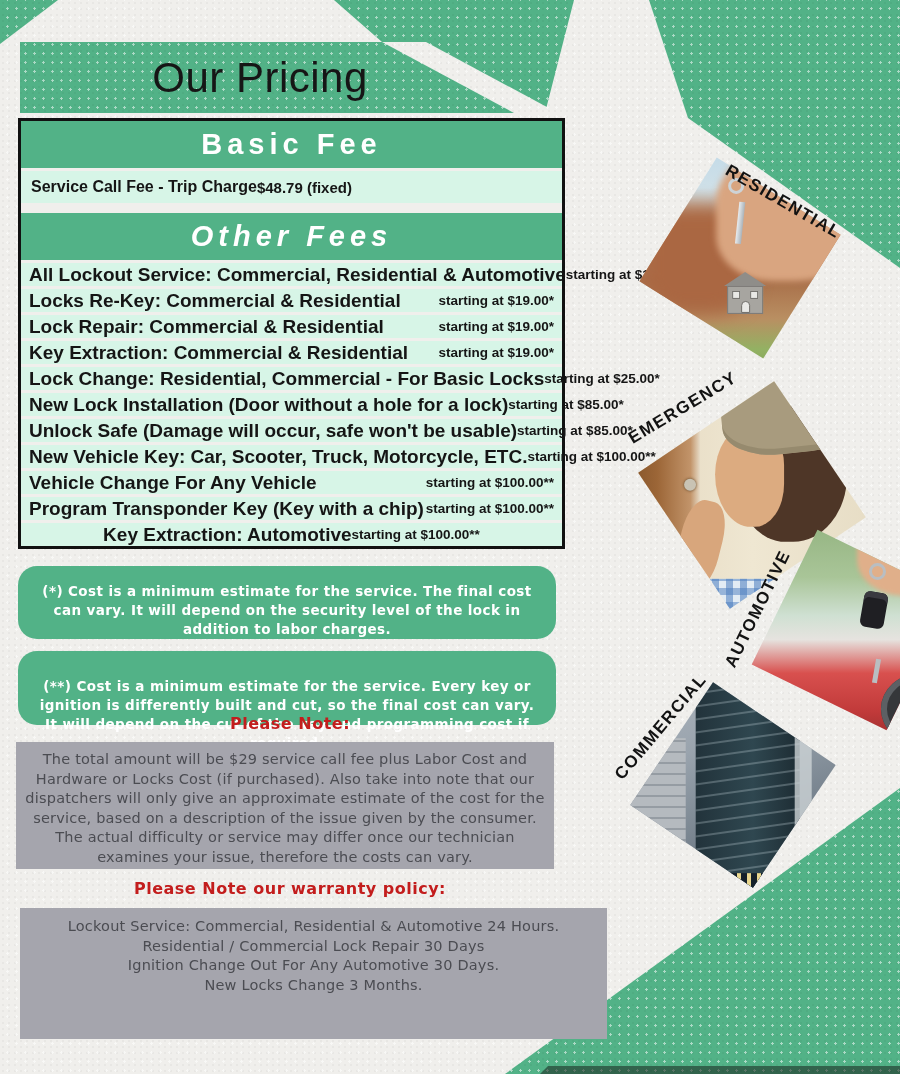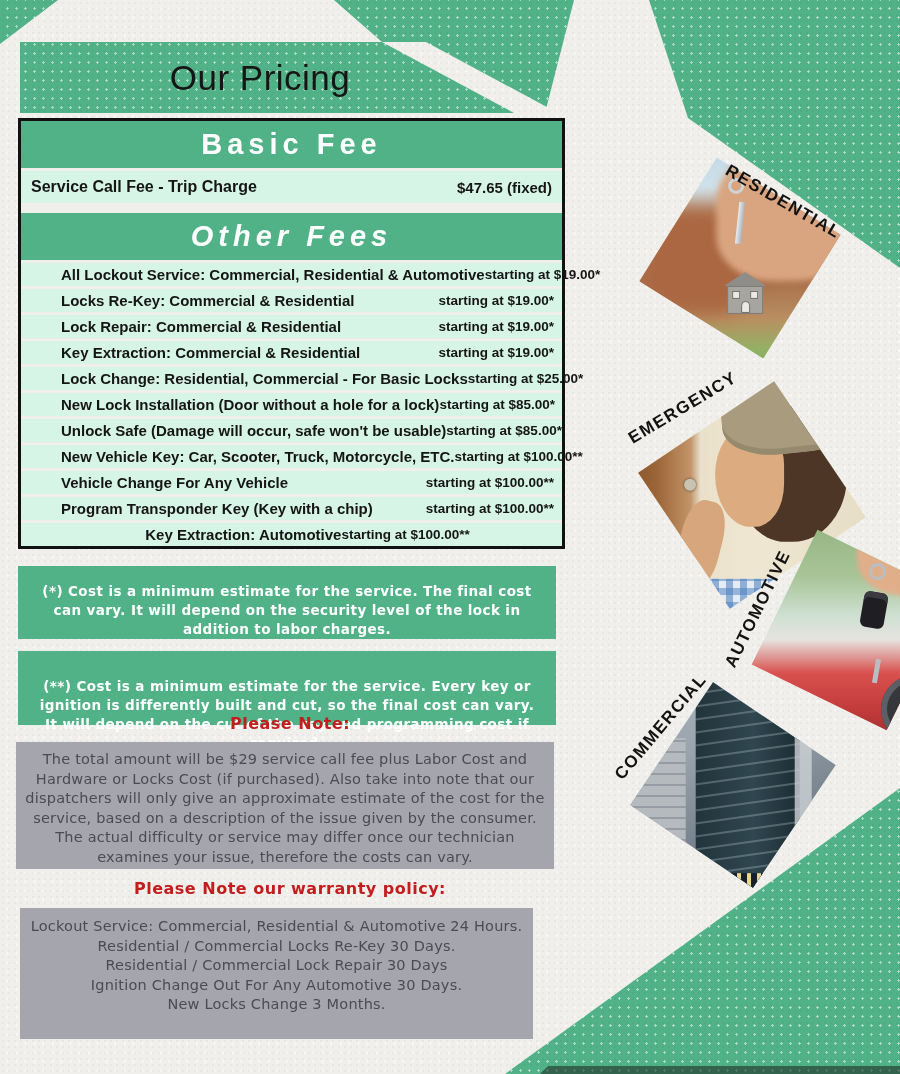--- a/index.html
+++ b/index.html
@@ -34,69 +34,69 @@
   .shape-mass{clip-path:polygon(649px 0, 900px 0, 900px 268px, 688px 118px);}
   .shape-triangle-br{clip-path:polygon(900px 788px, 900px 1074px, 505px 1074px);}
   .stripe-over-banner{position:absolute;inset:0;z-index:0;background:var(--pagebg);
     clip-path:polygon(382px 42px, 426px 42px, 558px 113px, 514px 113px);}
   .shape-bottom-strip{position:absolute;inset:0;z-index:2;background:rgba(23,34,28,.55);
     clip-path:polygon(548px 1066px, 900px 1066px, 900px 1074px, 540px 1074px);}
   
   .page-title{
     position:absolute;z-index:2;left:20px;top:42px;width:480px;height:71px;
     display:flex;align-items:center;justify-content:center;
-    font-size:35px;font-weight:500;letter-spacing:.5px;color:#161616;
+    font-size:42px;font-weight:500;letter-spacing:.5px;color:#161616;
   }
   
   .fee-table{
     position:absolute;z-index:2;left:18px;top:118px;width:547px;
     border:3px solid var(--border);background:var(--pagebg);
   }
   .tbl-header{
     height:47px;background:var(--green);color:var(--white);
     display:flex;align-items:center;justify-content:center;
     font-weight:bold;font-size:29px;letter-spacing:5px;margin-bottom:3px;
   }
   .tbl-header.second{margin-top:10px;font-style:italic;}
   .basic-row{
-    height:32px;background:var(--mint);display:flex;align-items:center;justify-content:space-between;
+    height:32px;background:var(--mint);display:flex;align-items:center;justify-content:flex-start;
     padding:0 10px;margin-bottom:3px;
   }
   .basic-row .lbl{font-size:16px;font-weight:bold;color:var(--dark);}
   .basic-row .prc{font-size:15px;font-weight:bold;color:var(--dark);}
   .fee-row{
     height:23px;background:var(--mint);display:flex;align-items:center;justify-content:space-between;
     padding:0 8px;margin-bottom:3px;
   }
   .fee-row:last-child{margin-bottom:0;justify-content:center;}
-  .fee-row .lbl{font-size:15px;font-weight:bold;color:var(--dark);white-space:nowrap;margin-left:32px;}
+  .fee-row .lbl{font-size:19px;font-weight:bold;color:var(--dark);white-space:nowrap;}
   .fee-row .prc{font-size:13.5px;font-weight:bold;color:var(--dark);white-space:nowrap;}
   
   .greenbox{
     position:absolute;z-index:2;left:18px;width:538px;background:var(--green);
     color:var(--white);text-align:center;
     font-family:"DejaVu Sans",sans-serif;font-size:13.5px;font-weight:bold;letter-spacing:.4px;
-    line-height:19px;padding:16px 14px;
+    line-height:19px;padding:16px 14px;border-radius:19px;
   }
   .greenbox.n1{top:566px;height:73px;}
   .greenbox.n2{top:651px;height:74px;padding-top:26px;}
   .red-heading{
     position:absolute;z-index:2;left:21px;width:538px;text-align:center;
     font-family:"DejaVu Sans",sans-serif;font-weight:bold;font-size:16px;color:var(--red);
     letter-spacing:.5px;
   }
   .red-heading.h1{top:714px;}
   .red-heading.h2{top:879px;}
   .graybox{
     position:absolute;z-index:2;background:var(--graybox);color:var(--graytext);
     font-family:"DejaVu Sans",sans-serif;font-size:14.5px;font-weight:500;letter-spacing:.2px;
     text-align:center;line-height:19.5px;
   }
   .graybox.g1{left:16px;top:742px;width:538px;height:127px;padding:8px 6px;}
-  .graybox.g2{left:20px;top:908px;width:513px;height:131px;padding:9px 4px;}
+  .graybox.g2{left:20px;top:908px;width:587px;height:131px;padding:9px 4px;}
   
   .diamond{position:absolute;z-index:2;overflow:hidden;}
   .diamond .ph{position:absolute;inset:-30%;}
   .d-res{left:667px;top:185px;width:146px;height:146px;transform:rotate(32deg);}
   .d-res .ph{transform:rotate(-32deg);}
   .d-emg{left:670px;top:413px;width:164px;height:164px;transform:rotate(-34deg);}
   .d-emg .ph{transform:rotate(34deg);}
   .d-aut{left:777px;top:555px;width:150px;height:150px;transform:rotate(26deg);}
   .d-aut .ph{transform:rotate(-26deg);}
   .d-com{left:659px;top:711px;width:148px;height:148px;transform:rotate(34deg);}
@@ -162,21 +162,21 @@
 <div class="shape shape-triangle-br"></div>
 <div class="shape-bottom-strip"></div>
 <div class="texture"></div>
 
 <div class="page-title">Our Pricing</div>
 
 <div class="fee-table">
   <div class="tbl-header">Basic Fee</div>
   <div class="basic-row">
     <span class="lbl">Service Call Fee - Trip Charge</span>
-    <span class="prc">$47.65 (fixed)</span>
+    <span class="prc">$48.79 (fixed)</span>
   </div>
   <div class="tbl-header second">Other Fees</div>
   <div class="fee-row">
     <span class="lbl">All Lockout Service: Commercial, Residential &amp; Automotive</span>
     <span class="prc">starting at $19.00*</span>
   </div>
   <div class="fee-row">
     <span class="lbl">Locks Re-Key: Commercial &amp; Residential</span>
     <span class="prc">starting at $19.00*</span>
   </div>
@@ -220,21 +220,20 @@
 
 <div class="greenbox n1 textured">(*) Cost is a minimum estimate for the service. The final cost can vary. It will depend on the security level of the lock in addition to labor charges.</div>
 <div class="greenbox n2 textured">(**) Cost is a minimum estimate for the service. Every key or ignition is differently built and cut, so the final cost can vary. It will depend on the cut of the key and programming cost if required.</div>
 
 <div class="red-heading h1">Please Note:</div>
 <div class="graybox g1 textured">The total amount will be $29 service call fee plus Labor Cost and Hardware or Locks Cost (if purchased). Also take into note that our dispatchers will only give an approximate estimate of the cost for the service, based on a description of the issue given by the consumer. The actual difficulty or service may differ once our technician examines your issue, therefore the costs can vary.</div>
 
 <div class="red-heading h2">Please Note our warranty policy:</div>
 <div class="graybox g2 textured">
   <div>Lockout Service: Commercial, Residential &amp; Automotive 24 Hours.</div>
-  <div>Residential / Commercial Locks Re-Key 30 Days.</div>
   <div>Residential / Commercial Lock Repair 30 Days</div>
   <div>Ignition Change Out For Any Automotive 30 Days.</div>
   <div>New Locks Change 3 Months.</div>
 </div>
 
 <div class="diamond d-res">
   <div class="ph ph-res">
     <div class="res-housblur"></div>
     <div class="res-hand"></div>
     <div class="res-ring"></div>

